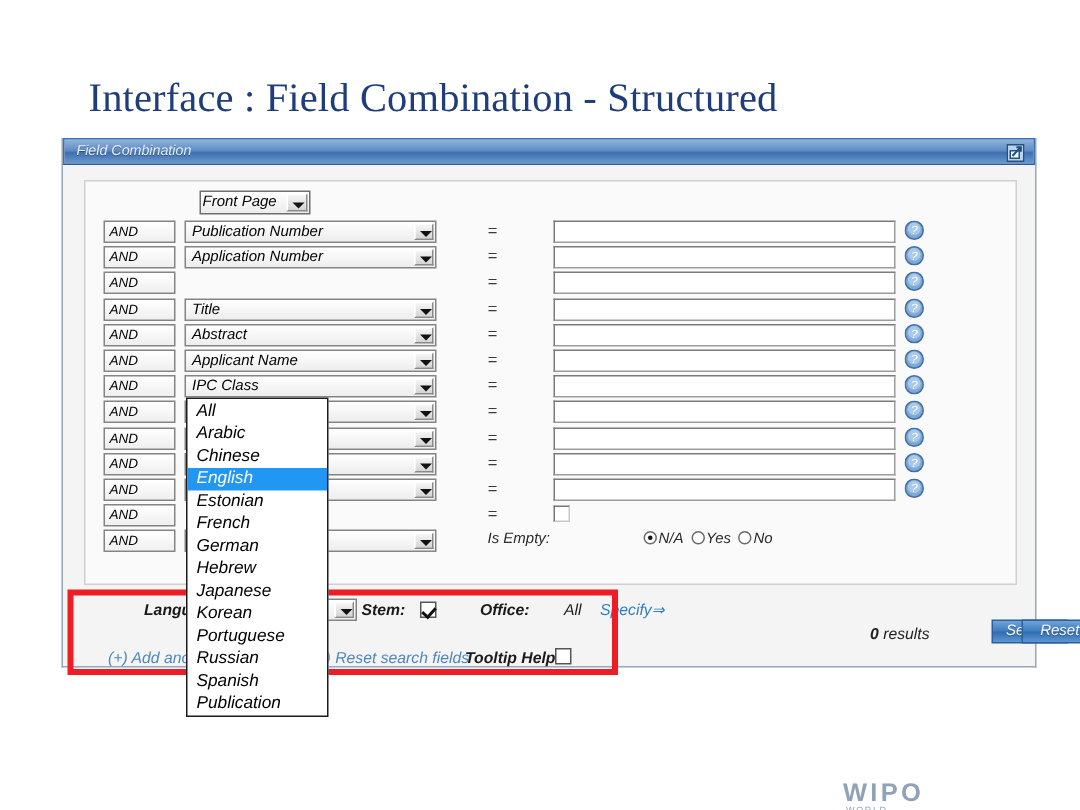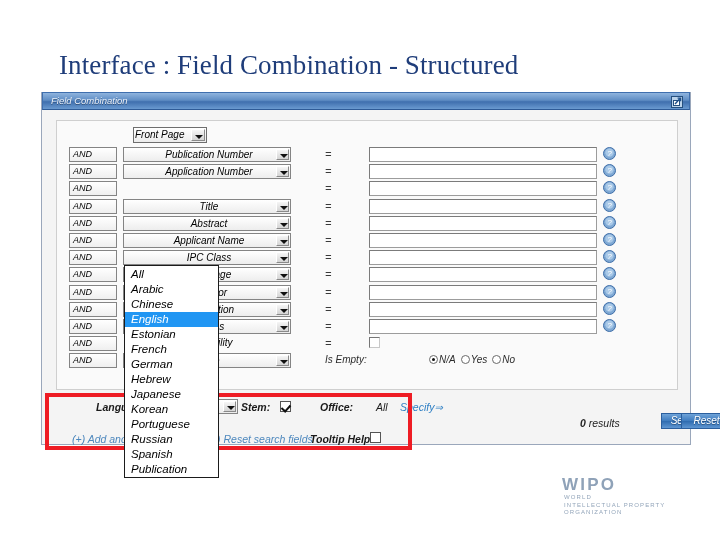--- a/index.html
+++ b/index.html
@@ -130,21 +130,20 @@
     left: 66px; top: 0;
     width: 168px; height: 15px;
     background: linear-gradient(to bottom,#ffffff,#ededed);
     border: 1px solid #848484;
     font-size: 10px;
     line-height: 13px;
     padding-left: 4px;
     color: #000;
     white-space: nowrap;
     overflow: hidden;
-    text-align: center;
   }
   .field-sel .sel-arrow { width: 13px; height: 11px; }
   .field-sel .sel-arrow::after { left: 2.5px; top: 4px; }
   .eq {
     position: absolute;
     left: 268px; top: 1px;
     font-size: 11px;
     color: #3a3a3a;
   }
   .val-input {
@@ -339,20 +338,21 @@
     position: absolute;
     left: 562px; top: 476px;
     color: #8fa2b8;
   }
   .wipo-main {
     font-size: 17px;
     font-weight: bold;
     letter-spacing: 2.2px;
     color: #8fa2b8;
     line-height: 17px;
+    margin-top: 44px;
   }
   .wipo-sub {
     margin-left: 2px;
     margin-top: 1px;
     font-size: 6px;
     letter-spacing: 1.1px;
     line-height: 7.5px;
     color: #93a5ba;
   }
 </style>

